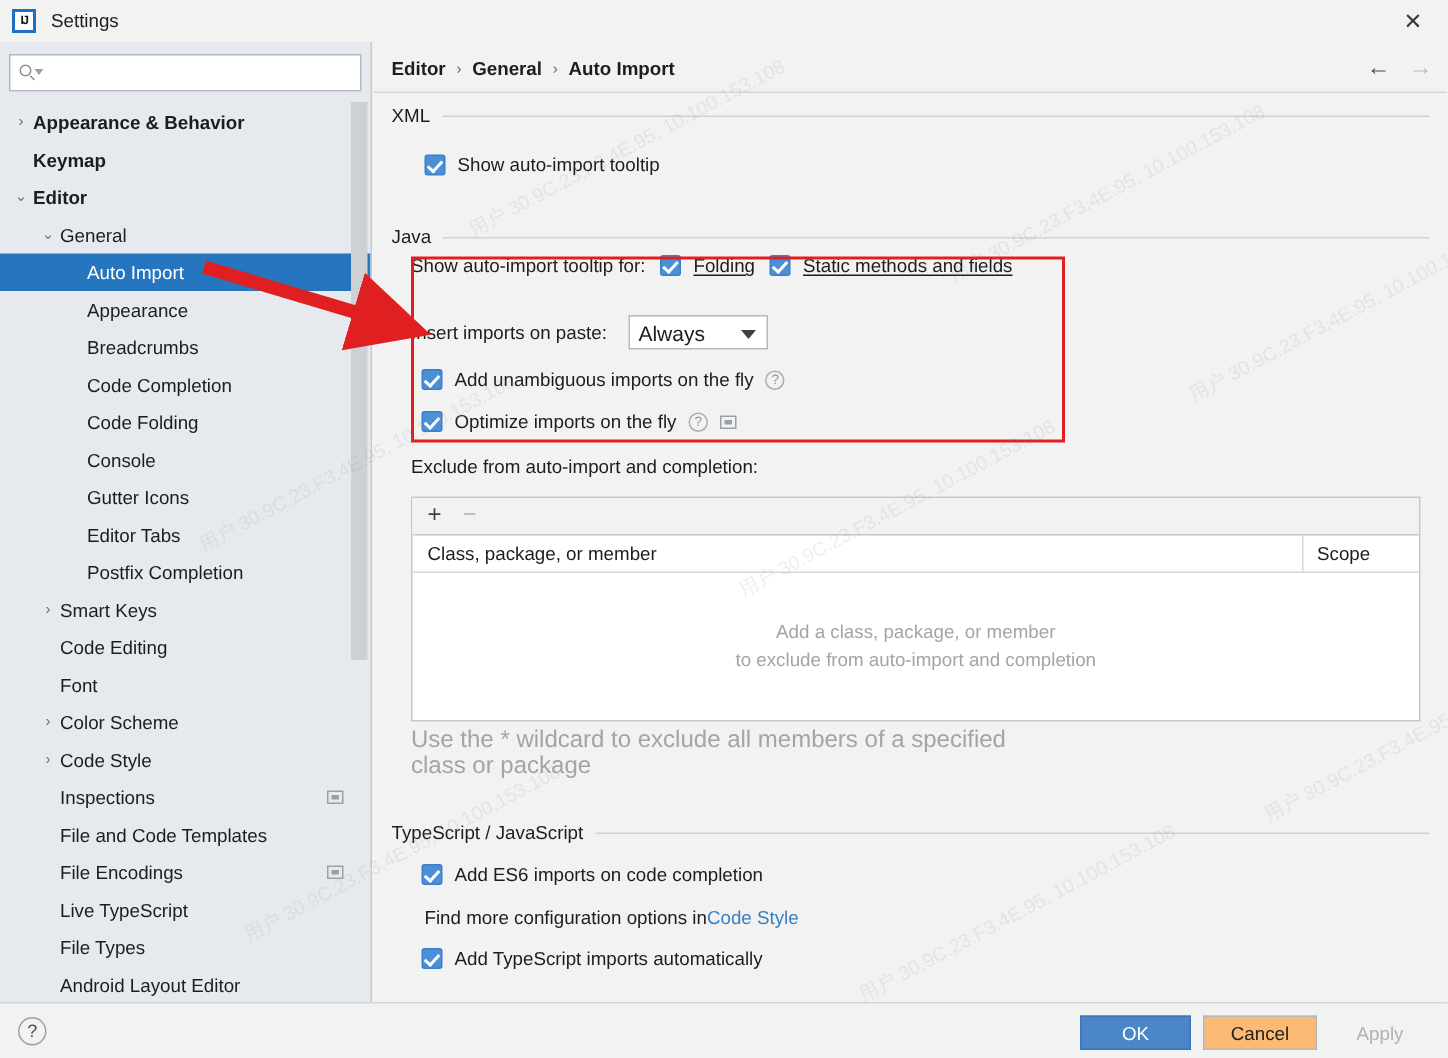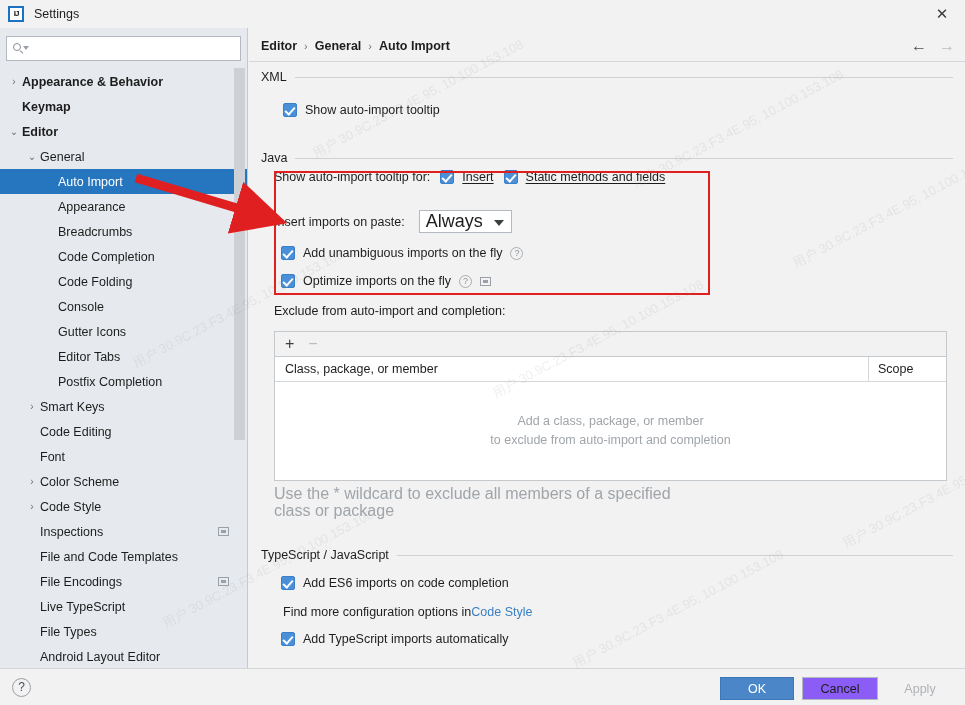--- a/index.html
+++ b/index.html
@@ -149,21 +149,21 @@
   }
   .mini-ic:after {
     content: ""; position: absolute; left: 2px; top: 2px;
     width: 5px; height: 3px; background: #9aa0a6;
   }
 
   
   .sel {
     height: 23px; width: 93px; background: #ffffff; border: 1px solid #b3b9c0;
     display: flex; align-items: center; padding: 0 6px; position: relative;
-    font-size: 18px; color: #1d1d1d;
+    font-size: 14px; color: #1d1d1d;
   }
   .sel .caret {
     position: absolute; right: 7px; top: 9px;
     border-left: 5px solid transparent; border-right: 5px solid transparent;
     border-top: 6px solid #3c4144;
   }
 
   
   .red-box {
     position: absolute; border: 2px solid #e02020; pointer-events: none;
@@ -206,21 +206,21 @@
     position: absolute; left: 12px; top: 9px; width: 19px; height: 19px;
     border-radius: 50%; border: 1px solid #9aa0a6; color: #4b4f53;
     font-size: 12px; line-height: 17px; text-align: center; cursor: default;
   }
   .btn {
     position: absolute; top: 8px; height: 23px;
     font-family: "Liberation Sans", sans-serif; font-size: 12.5px;
     display: flex; align-items: center; justify-content: center; cursor: default;
   }
   .btn-ok     { right: 171px; width: 74px; background: #4a86c8; color: #ffffff; border: 1px solid #3d76b4; }
-  .btn-cancel { right: 87px;  width: 76px; background: #8b5cf6; color: #1d1d1d; border: 1px solid #b3b9c0; }
+  .btn-cancel { right: 87px;  width: 76px; background: #fdba74; color: #1d1d1d; border: 1px solid #b3b9c0; }
   .btn-apply  { right: 8px;   width: 74px; background: #f2f2f2; color: #aeb3b8; border: 1px solid transparent; }
 
   
   .wm {
     position: absolute; color: rgba(140,140,140,0.14); font-size: 13px;
     transform: rotate(-28deg); white-space: nowrap; pointer-events: none;
     user-select: none;
   }
 </style>
 </head>
@@ -356,21 +356,21 @@
     </div>
 
     <div class="sec" style="top:123px;">
       <span>Java</span>
       <span class="line"></span>
     </div>
 
     <div class="row" style="left:25px; top:142px;">
       <span>Show auto-import tooltip for:</span>
       <span class="cb on" style="margin-left:2px;"></span>
-      <span class="u1">Insert</span>
+      <span class="u1">Folding</span>
       <span class="cb on" style="margin-left:2px;"></span>
       <span class="u1">Static methods and fields</span>
     </div>
 
     <div class="row" style="left:25px; top:182px;">
       <span>Insert imports on paste:</span>
       <div class="sel" style="margin-left:6px;">
         <span>Always</span>
         <span class="caret"></span>
       </div>

